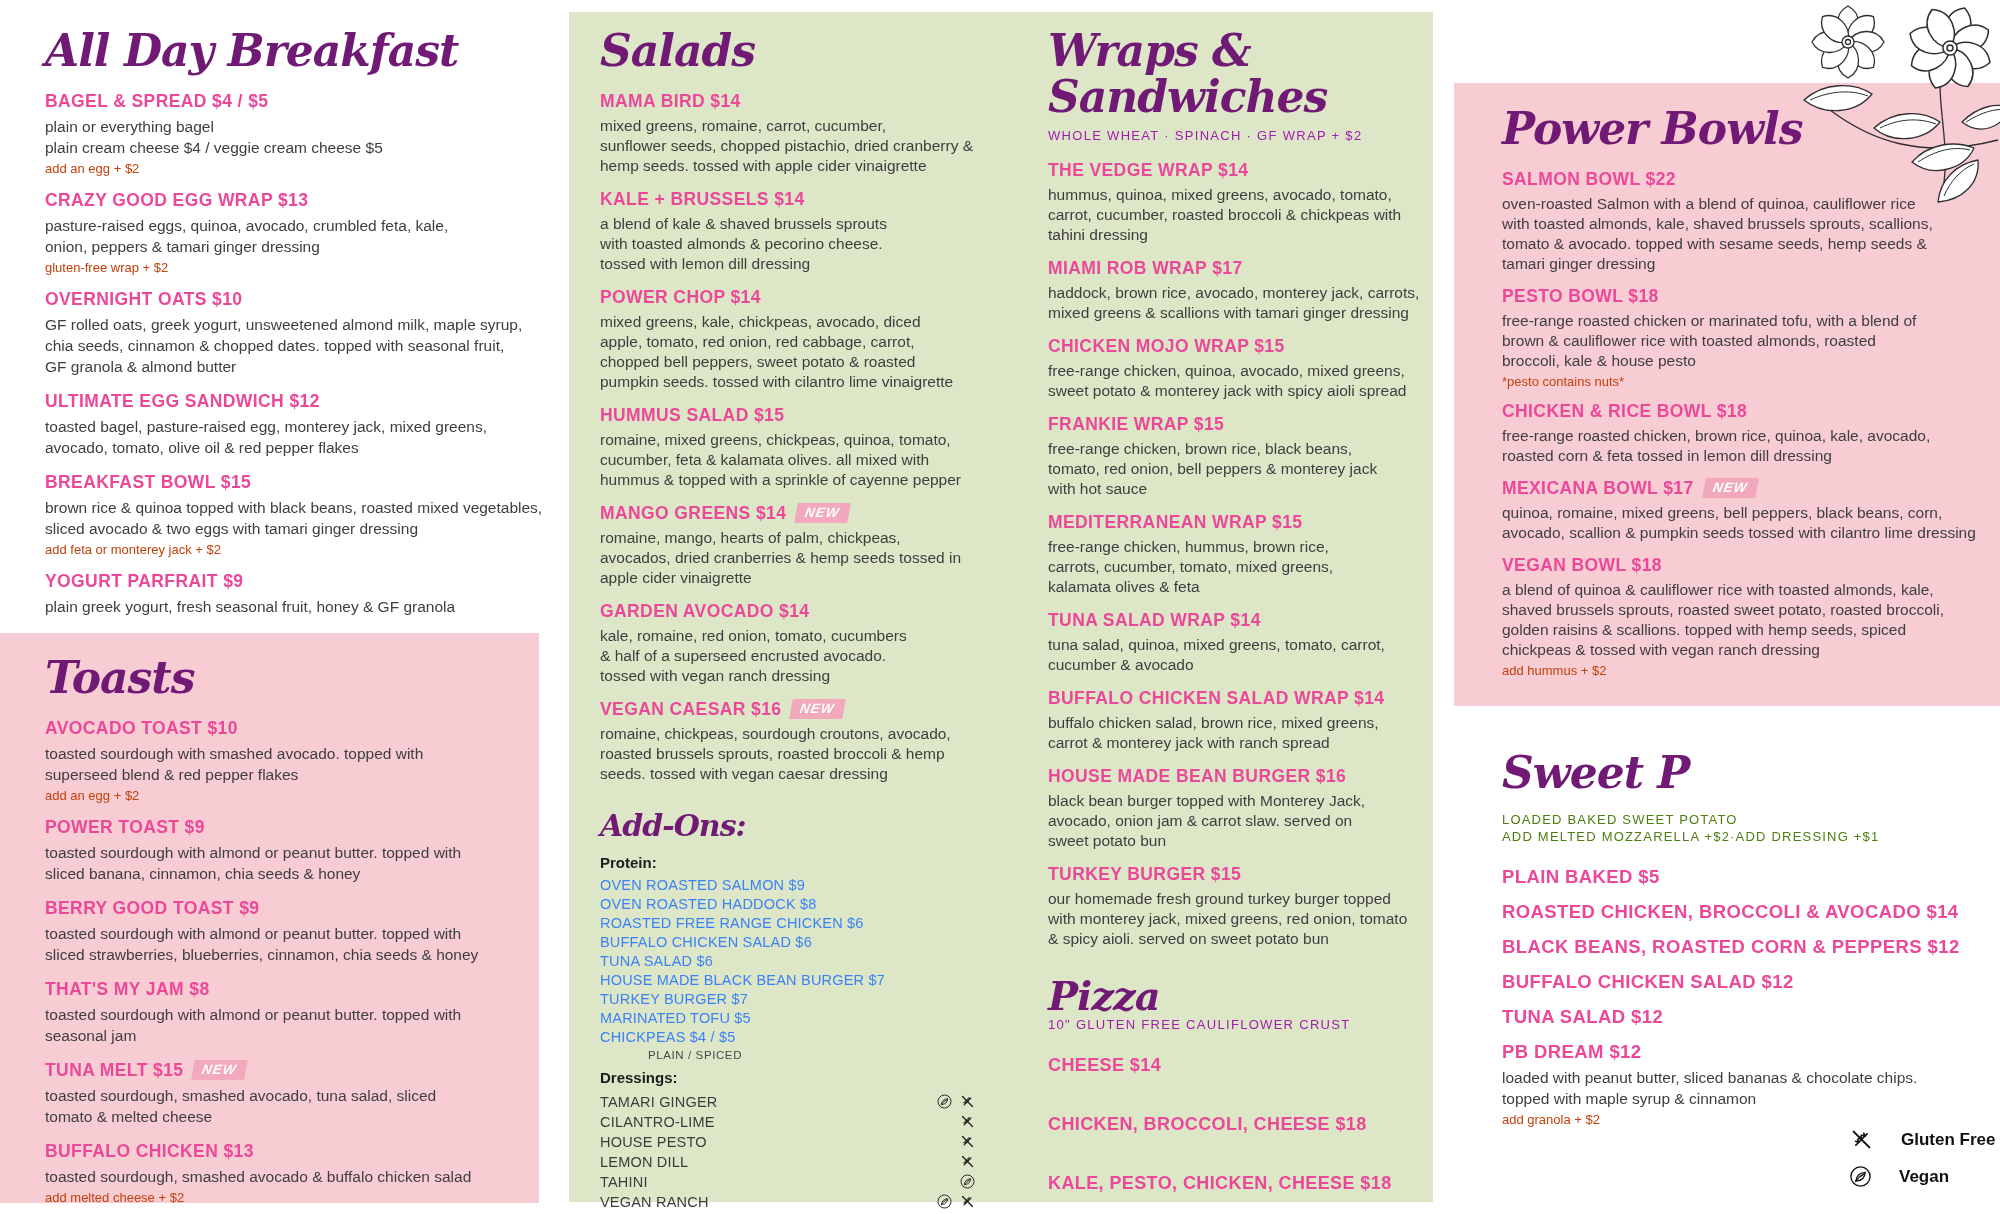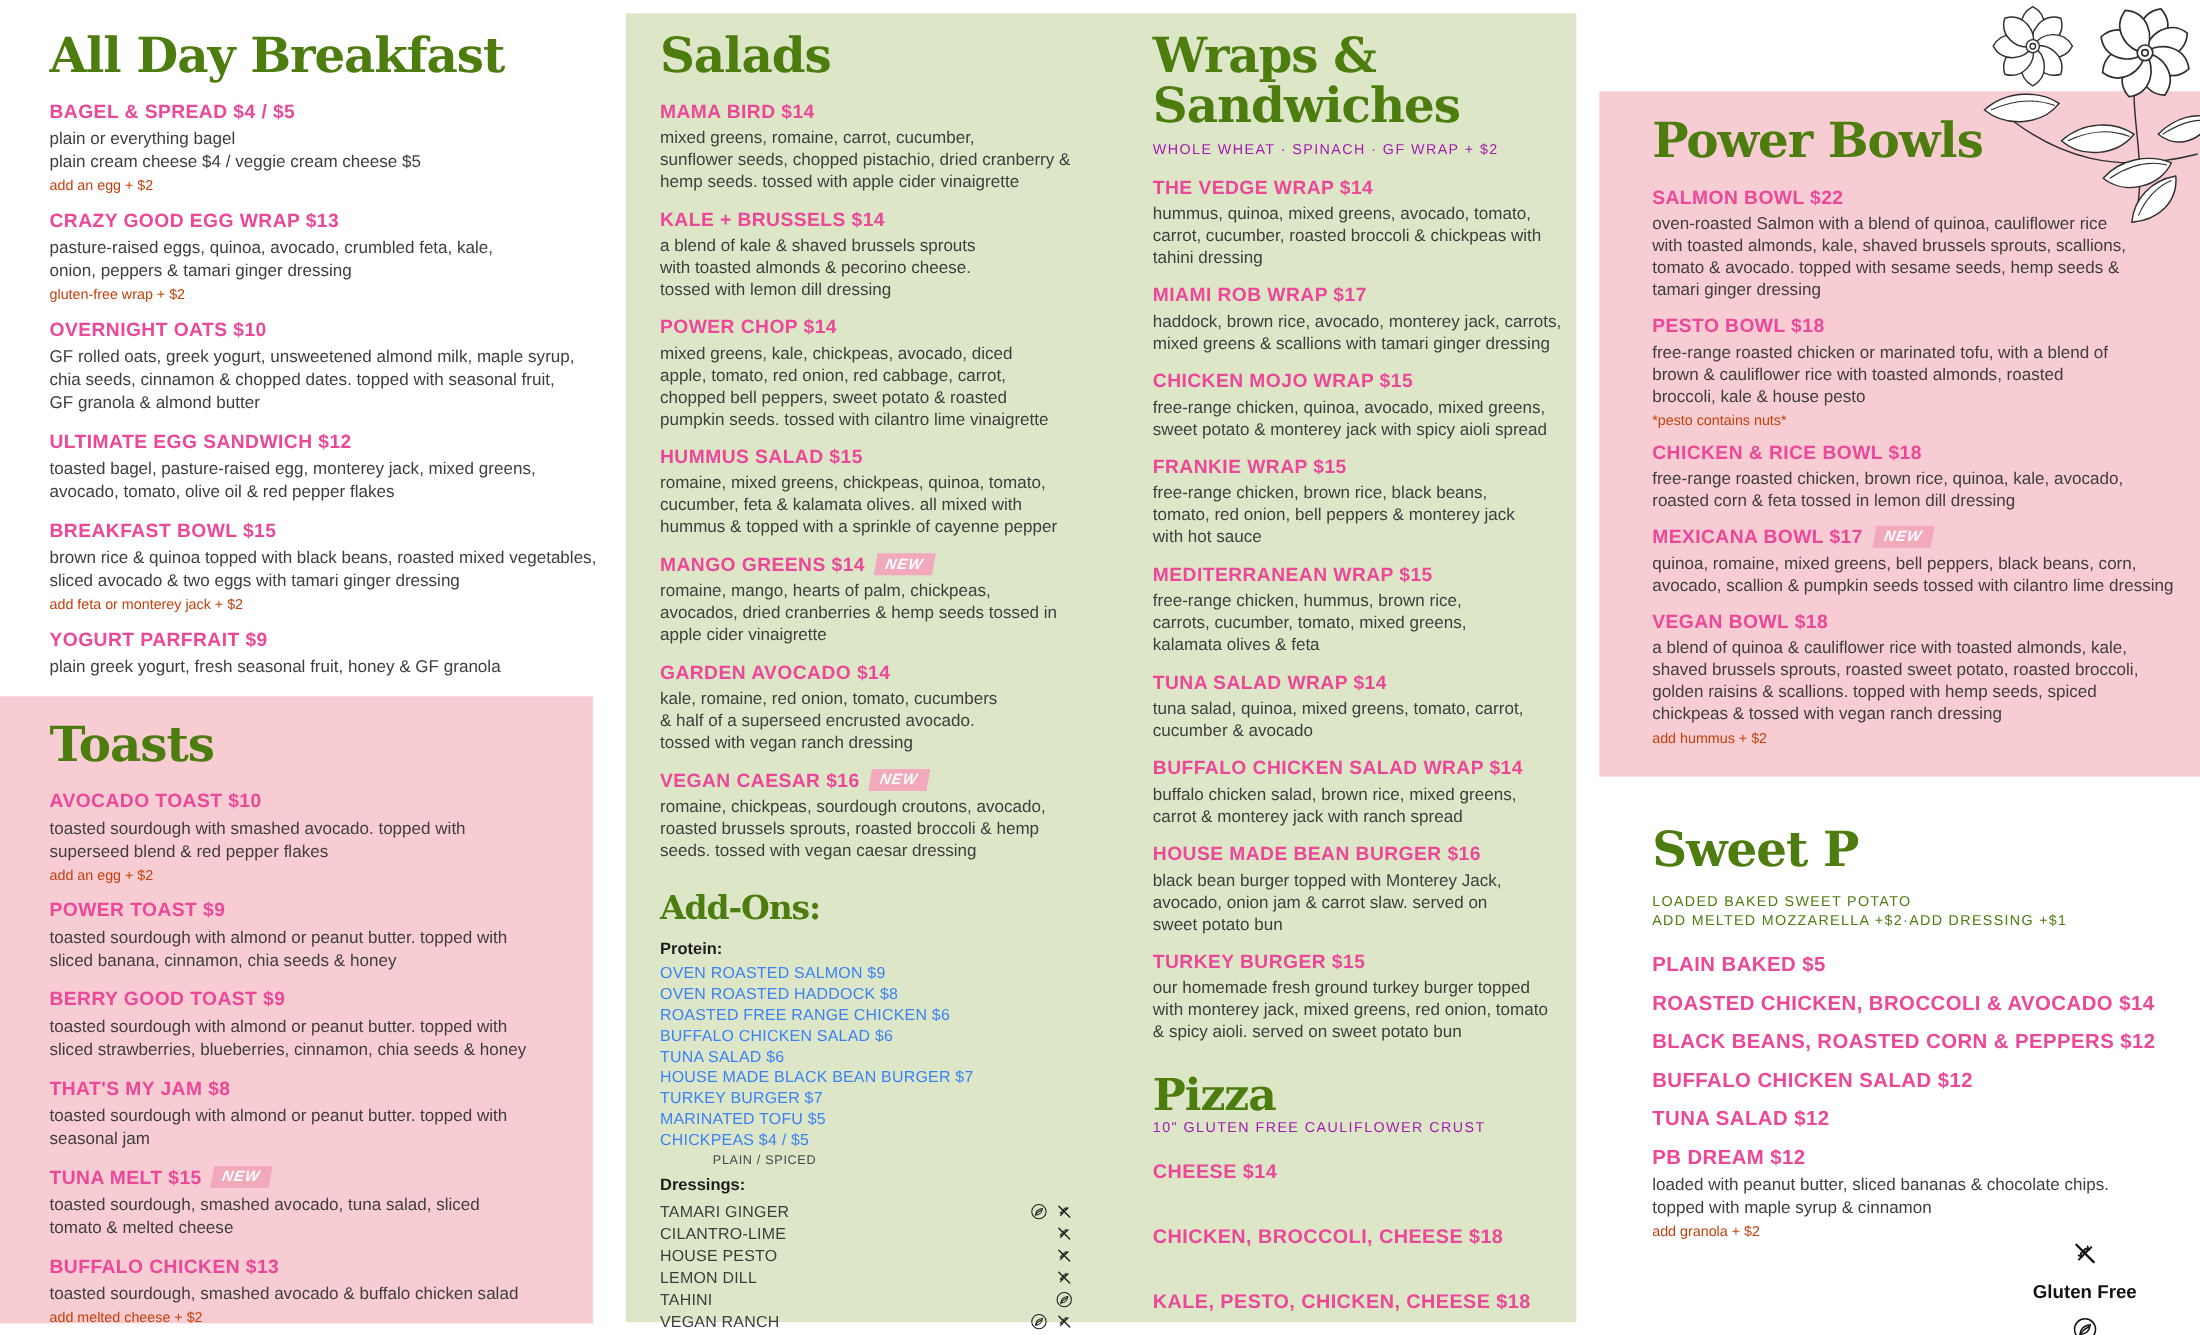--- a/index.html
+++ b/index.html
@@ -19,23 +19,23 @@
   .col { position: absolute; z-index: 2; }
   .col-breakfast { left: 45px;   top: 28px;  width: 505px; }
   .col-toasts    { left: 45px;   top: 655px; width: 468px; }
   .col-salads    { left: 600px;  top: 28px;  width: 392px; }
   .col-wraps     { left: 1048px; top: 28px;  width: 376px; }
   .col-bowls     { left: 1502px; top: 106px; width: 478px; }
   .col-sweetp    { left: 1502px; top: 750px; width: 486px; }
 
   .script-title {
     font-family: "DejaVu Serif", serif;
-    font-weight: 600;
+    font-style: italic; font-weight: 600;
     font-size: 44px; line-height: 1.05;
-    color: #4d7c0f; margin: 0 0 16px 0; letter-spacing: -1px;
+    color: #701a75; margin: 0 0 16px 0; letter-spacing: -1px;
   }
   .script-title.small { font-size: 30px; margin: 26px 0 12px 0; }
   .script-title.pizza { font-size: 40px; margin: 26px 0 8px 0; }
 
   .subtitle {
     font-size: 13px; letter-spacing: 1.3px; color: #a21caf;
     margin: -8px 0 16px 0;
   }
 
   .item { margin-bottom: 13px; }
@@ -77,21 +77,21 @@
   .pizza-items .item-name { font-size: 18px; }
   .pizza-items .item { margin-bottom: 37px; }
 
   .sweetp-sub  { font-size: 13px; letter-spacing: 1.2px; color: #4d7c0f; margin-top: 2px; }
   .sweetp-sub2 { display: flex; align-items: center; }
   .sweetp-items { margin-top: 22px; }
   .sweetp-items .item-name { font-size: 18.5px; }
   .sweetp-items .item { margin-bottom: 13px; }
 
   .legend { position: absolute; left: 1848px; top: 1126px; z-index: 3; }
-  .legend-row { display: flex; align-items: center; gap: 12px; margin-bottom: 11px; flex-direction: column; }
+  .legend-row { display: flex; align-items: center; gap: 26px; margin-bottom: 11px; }
   .legend-label { font-weight: bold; font-size: 17px; color: #111; }
 
   .flower {
     position: absolute; left: 1790px; top: -10px; width: 220px; height: 240px;
     z-index: 4; pointer-events: none;
   }
 </style>
 </head>
 <body>
 

